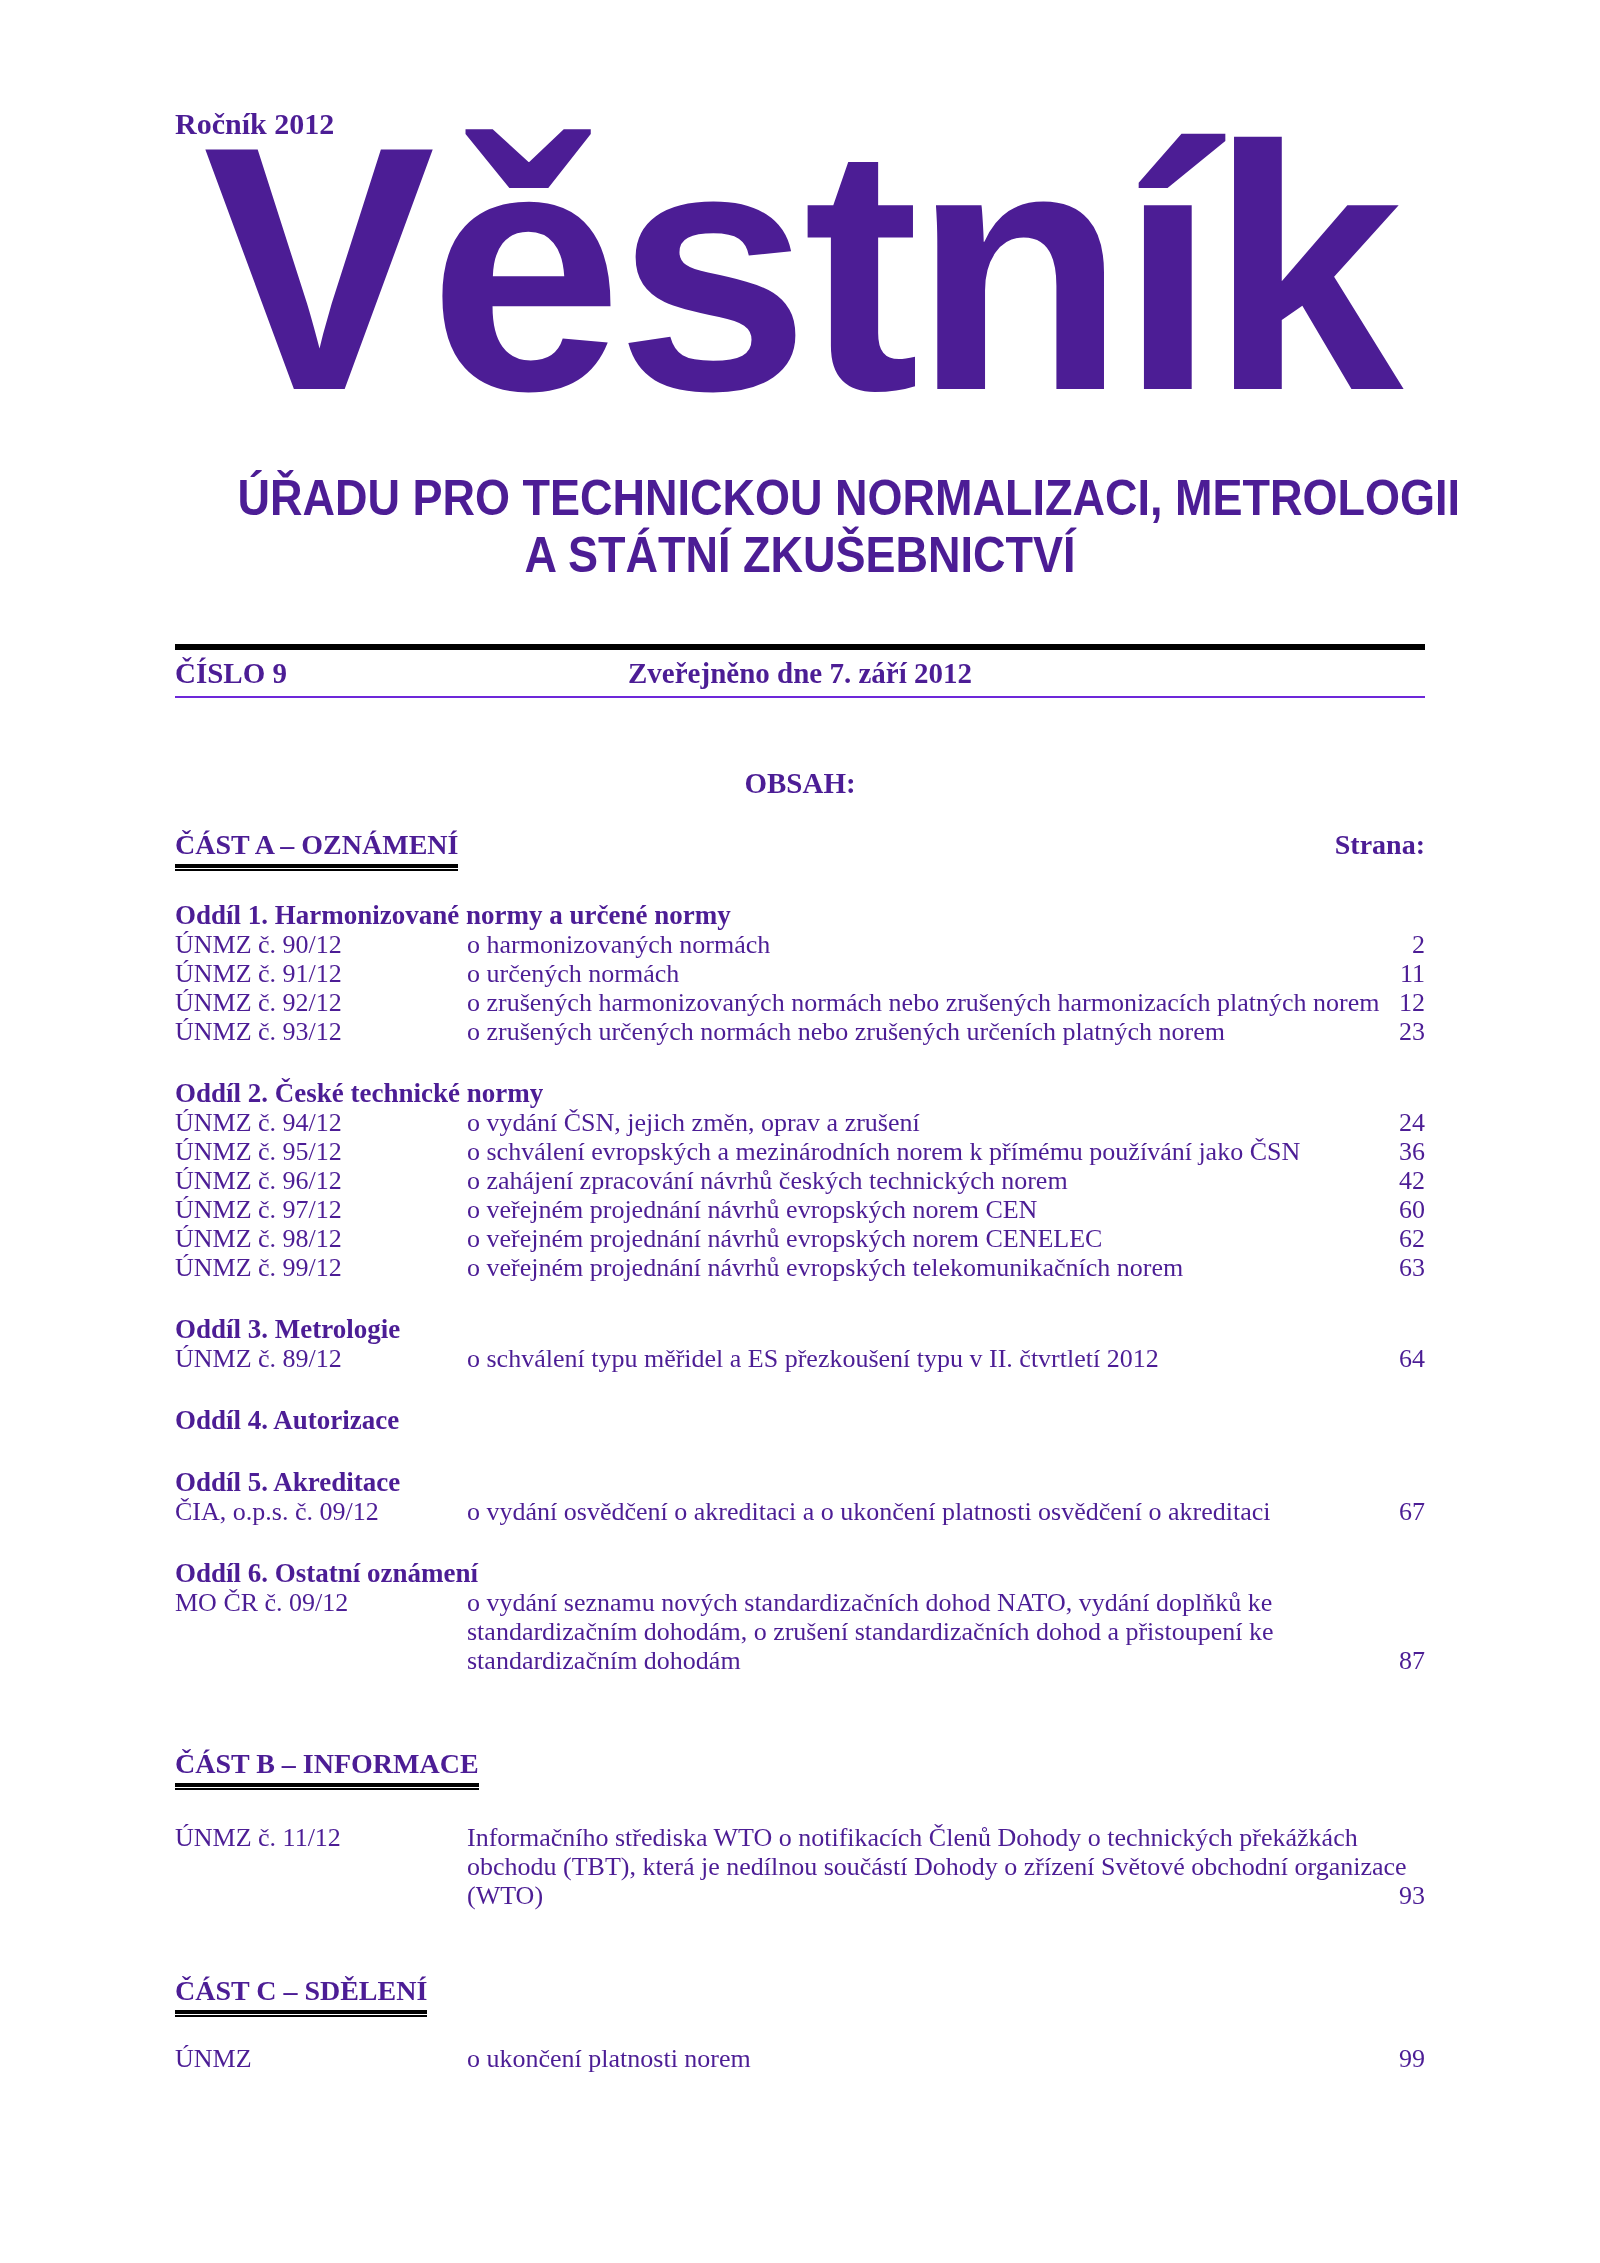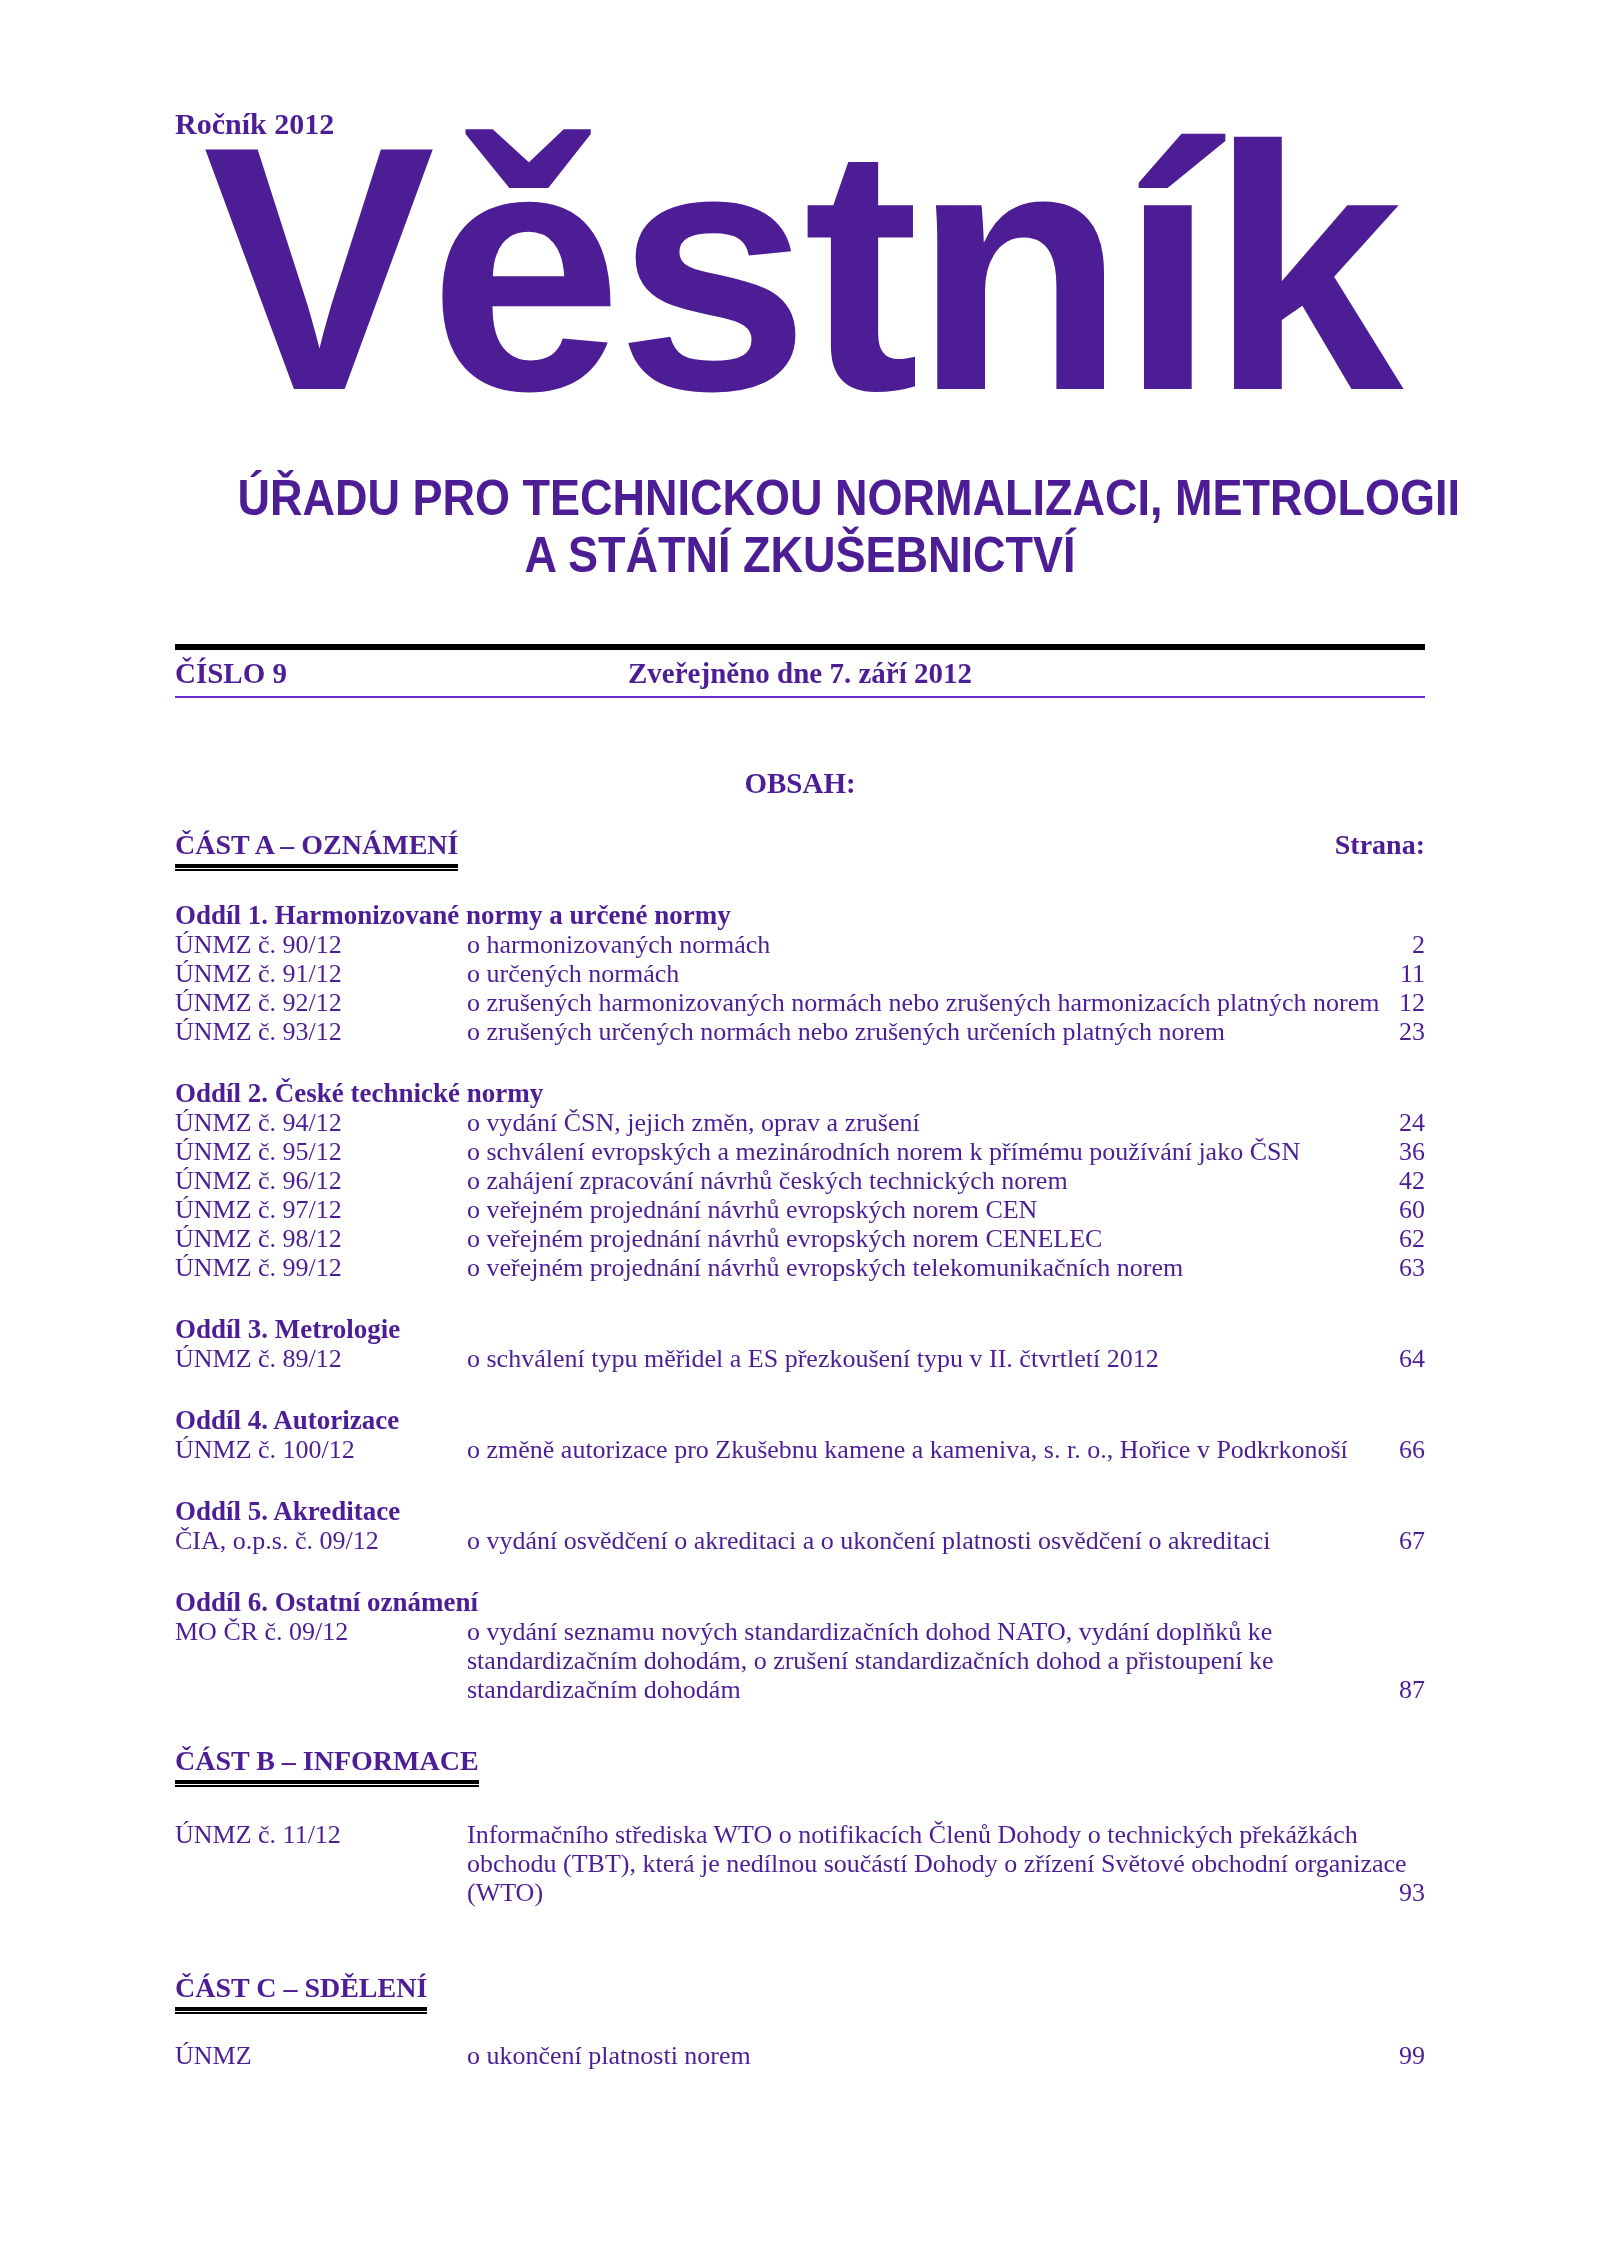--- a/index.html
+++ b/index.html
@@ -67,21 +67,21 @@
   }
   .part-row {
     display: flex;
     justify-content: space-between;
     align-items: baseline;
     font-weight: bold;
     font-size: 28px;
     line-height: 34px;
   }
   .part-row.part-a { margin-top: 28px; gap: 24px; }
-  .part-row.part-b { margin-top: 40px; }
+  .part-row.part-b { margin-top: 72px; }
   .part-row.part-c { margin-top: 64px; }
   .underlined {
     position: relative;
     border-bottom: 4px solid #000;
     padding-bottom: 2px;
   }
   .underlined::after {
     content: "";
     position: absolute;
     left: 0;
@@ -205,25 +205,20 @@
     <div class="section-title">Oddíl 3. Metrologie</div>
     <div class="toc-item">
       <span class="toc-ref">ÚNMZ č. 89/12</span>
       <span class="toc-desc">o schválení typu měřidel a ES přezkoušení typu v II. čtvrtletí 2012</span>
       <span class="toc-page">64</span>
     </div>
   </div>
 
   <div class="section">
     <div class="section-title">Oddíl 4. Autorizace</div>
-    <div class="toc-item">
-      <span class="toc-ref">ÚNMZ č. 100/12</span>
-      <span class="toc-desc">o změně autorizace pro Zkušebnu kamene a kameniva, s. r. o., Hořice v Podkrkonoší</span>
-      <span class="toc-page">66</span>
-    </div>
   </div>
 
   <div class="section">
     <div class="section-title">Oddíl 5. Akreditace</div>
     <div class="toc-item">
       <span class="toc-ref">ČIA, o.p.s. č. 09/12</span>
       <span class="toc-desc">o vydání osvědčení o akreditaci a o ukončení platnosti osvědčení o akreditaci</span>
       <span class="toc-page">67</span>
     </div>
   </div>

